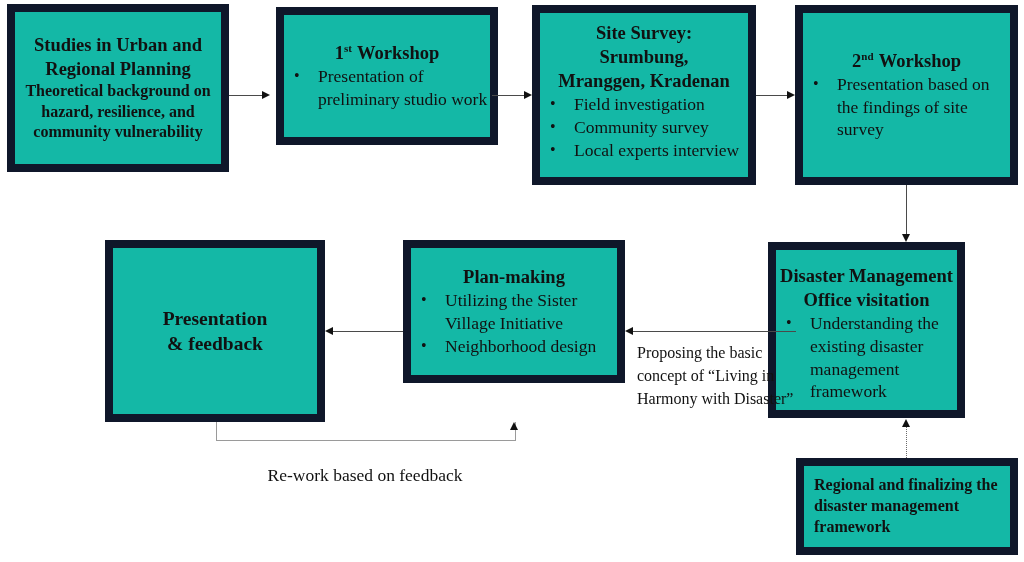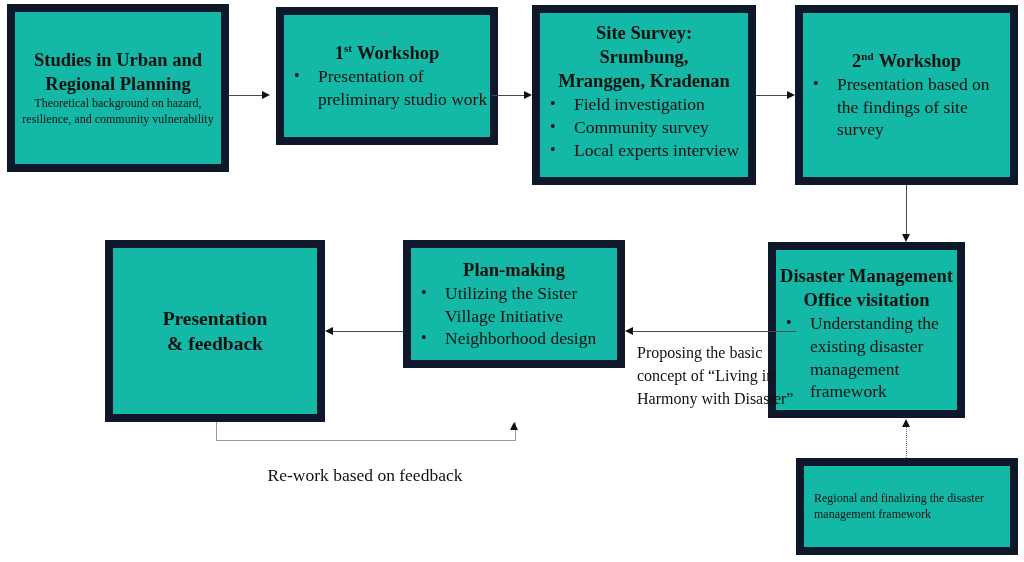--- a/index.html
+++ b/index.html
@@ -32,23 +32,24 @@
     text-align: center;
   }
   .box-title sup {
     font-size: 11px;
     font-weight: 700;
     vertical-align: super;
     line-height: 0;
   }
   .title-rest { margin-left: 0.28em; }
   .box-body {
-    font-size: 12px;
+    font-size: 16px;
     line-height: 1.3;
     text-align: center;
+    font-weight: bold;
   }
   .bullets {
     padding: 0 2px 0 8px;
   }
   .bullet-row {
     display: grid;
     grid-template-columns: 26px 1fr;
     font-size: 17.5px;
     line-height: 1.3;
     text-align: left;
@@ -183,21 +184,21 @@
     </div>
   </div>
 
   <div class="box center-v" style="left:105px; top:240px; width:220px; height:182px;">
     <div class="box-title" style="font-size:19.5px;text-align:center;">
       <div>Presentation</div>
       <div>&amp; feedback</div>
     </div>
   </div>
 
-  <div class="box center-v" style="left:403px; top:240px; width:222px; height:128px;">
+  <div class="box center-v" style="left:403px; top:240px; width:222px; height:143px;">
     <div class="box-title">Plan-making</div>
     <div class="bullets">
       <div class="bullet-row">
         <span class="bullet-marker">•</span>
         <span>Utilizing the Sister Village Initiative</span>
       </div>
       <div class="bullet-row">
         <span class="bullet-marker">•</span>
         <span>Neighborhood design</span>
       </div>

